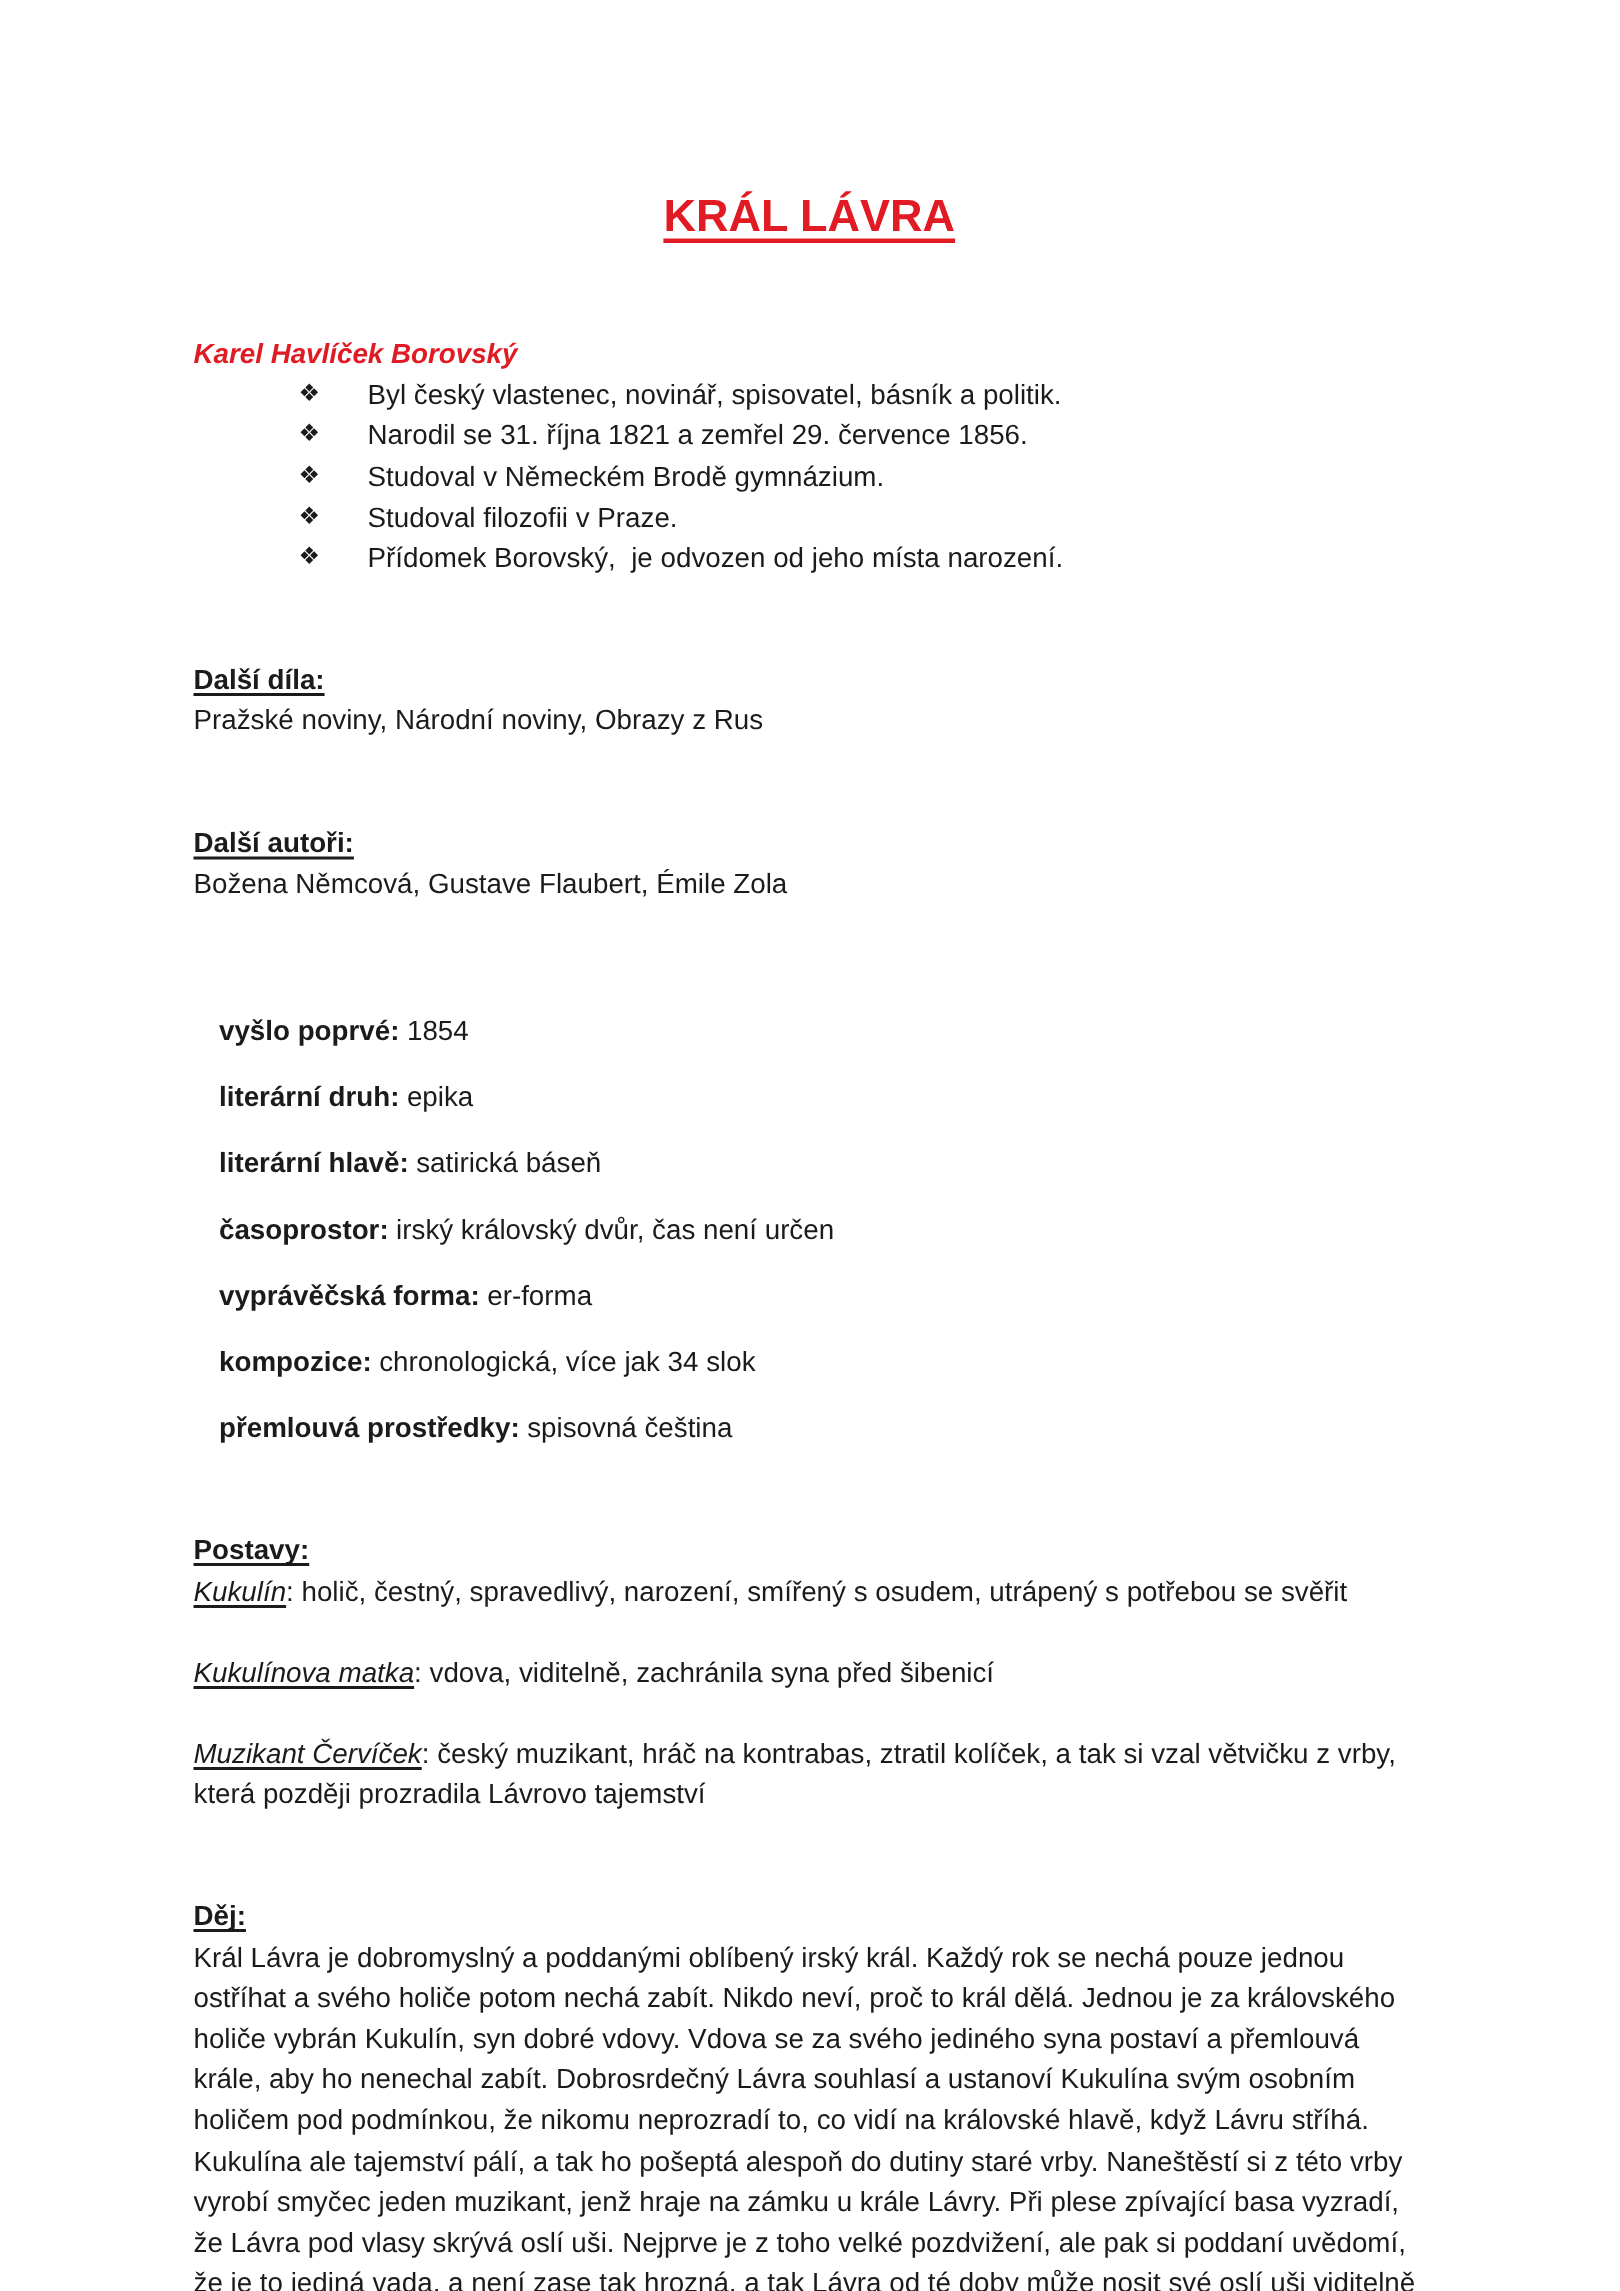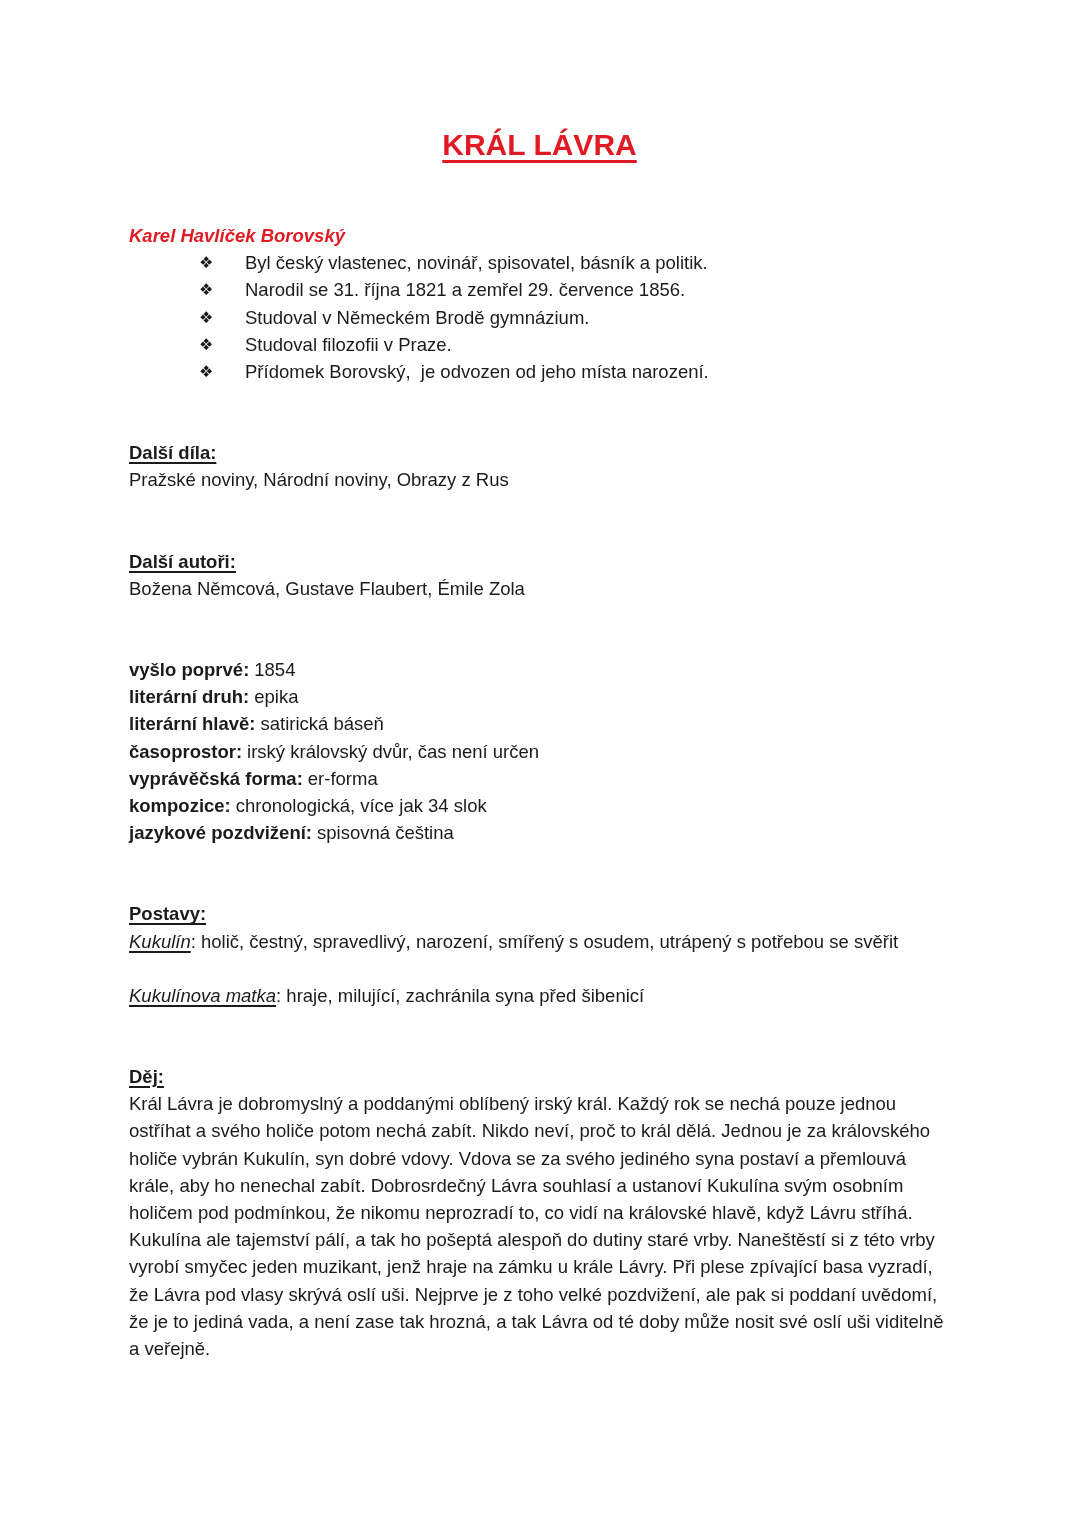--- a/index.html
+++ b/index.html
@@ -59,21 +59,21 @@
   .section{margin-top:27px;}
   .gap-line{height:27px;}
   .section-heading{
     font-weight:bold;
     text-decoration:underline;
     text-decoration-thickness:2px;
     text-underline-offset:3px;
     margin:0;
   }
   .plain-line{margin:0;}
-  .kv-line{margin:0;}
+  .kv-line{margin:17px;}
   .kv-label{font-weight:bold;}
   .kv-value{margin-left:5px;}
   .char-para{margin:0;}
   .char-para + .char-para{margin-top:27px;}
   .char-name{
     font-style:italic;
     text-decoration:underline;
     text-decoration-thickness:1.5px;
     text-underline-offset:3px;
   }
@@ -138,32 +138,35 @@
     <p class="kv-line">
       <span class="kv-label">časoprostor:</span><span class="kv-value">irský královský dvůr, čas není určen</span>
     </p>
     <p class="kv-line">
       <span class="kv-label">vyprávěčská forma:</span><span class="kv-value">er-forma</span>
     </p>
     <p class="kv-line">
       <span class="kv-label">kompozice:</span><span class="kv-value">chronologická, více jak 34 slok</span>
     </p>
     <p class="kv-line">
-      <span class="kv-label">jazykové pozdvižení:</span><span class="kv-value">spisovná čeština</span>
+      <span class="kv-label">přemlouvá prostředky:</span><span class="kv-value">spisovná čeština</span>
     </p>
   </div>
 
   <div class="section">
     <div class="gap-line"></div>
     <p class="section-heading">Postavy:</p>
     <p class="char-para">
       <span class="char-name">Kukulín</span><span>: holič, čestný, spravedlivý, narození, smířený s osudem, utrápený s potřebou se svěřit</span>
     </p>
     <p class="char-para">
-      <span class="char-name">Kukulínova matka</span><span>: hraje, milující, zachránila syna před šibenicí</span>
+      <span class="char-name">Kukulínova matka</span><span>: vdova, viditelně, zachránila syna před šibenicí</span>
+    </p>
+    <p class="char-para">
+      <span class="char-name">Muzikant Červíček</span><span>: český muzikant, hráč na kontrabas, ztratil kolíček, a tak si vzal větvičku z vrby, která později prozradila Lávrovo tajemství</span>
     </p>
   </div>
 
   <div class="section">
     <div class="gap-line"></div>
     <p class="section-heading">Děj:</p>
     <p class="plot-text">Král Lávra je dobromyslný a poddanými oblíbený irský král. Každý rok se nechá pouze jednou ostříhat a svého holiče potom nechá zabít. Nikdo neví, proč to král dělá. Jednou je za královského holiče vybrán Kukulín, syn dobré vdovy. Vdova se za svého jediného syna postaví a přemlouvá krále, aby ho nenechal zabít. Dobrosrdečný Lávra souhlasí a ustanoví Kukulína svým osobním holičem pod podmínkou, že nikomu neprozradí to, co vidí na královské hlavě, když Lávru stříhá. Kukulína ale tajemství pálí, a tak ho pošeptá alespoň do dutiny staré vrby. Naneštěstí si z této vrby vyrobí smyčec jeden muzikant, jenž hraje na zámku u krále Lávry. Při plese zpívající basa vyzradí, že Lávra pod vlasy skrývá oslí uši. Nejprve je z toho velké pozdvižení, ale pak si poddaní uvědomí, že je to jediná vada, a není zase tak hrozná, a tak Lávra od té doby může nosit své oslí uši viditelně a veřejně.</p>
   </div>
 
 </div>

